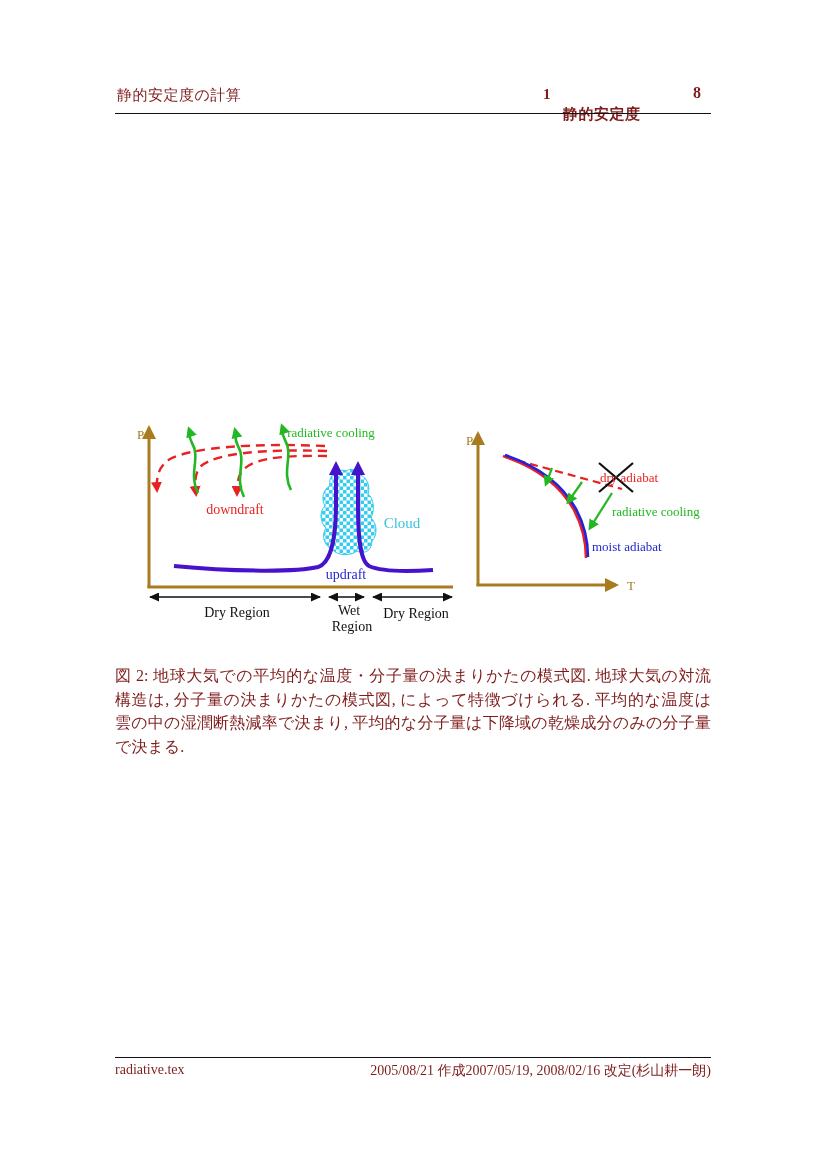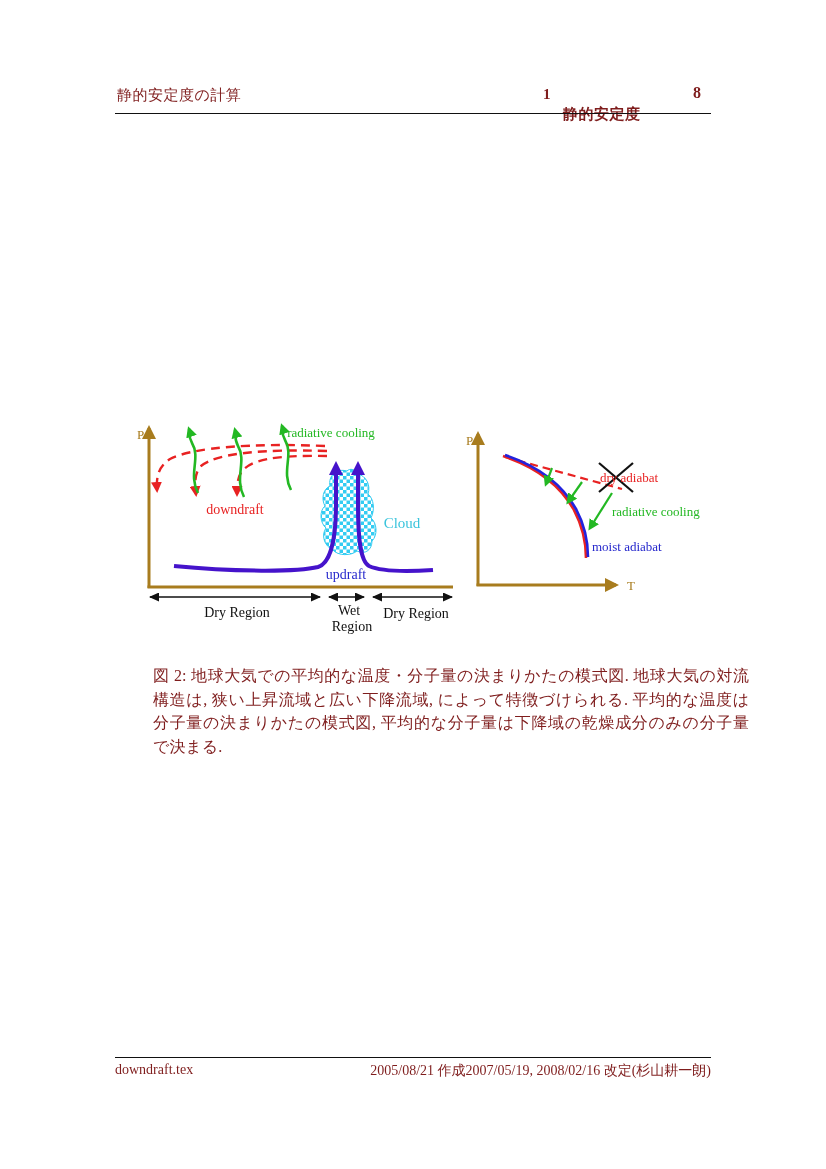--- a/index.html
+++ b/index.html
@@ -19,21 +19,21 @@
   text{font-family:"Liberation Serif","DejaVu Serif",serif;}
   .lbl-green{fill:#23b823;font-size:13px;}
   .lbl-red{fill:#e82222;font-size:14px;}
   .lbl-red-sm{fill:#e82222;font-size:13px;}
   .lbl-blue{fill:#2527cc;font-size:14px;}
   .lbl-blue-sm{fill:#2527cc;font-size:13px;}
   .lbl-cyan{fill:#3ac4dc;font-size:15px;}
   .lbl-brown{fill:#a87c1e;font-size:13px;}
   .lbl-black{fill:#111;font-size:14px;}
   
-  #caption{left:115px;top:664px;width:596px;font-size:16px;line-height:23.5px;margin-left:38px;}
+  #caption{left:115px;top:664px;width:596px;font-size:16px;line-height:23.5px;}
   .cap-line{text-align:justify;text-align-last:justify;}
   .cap-line:last-child{text-align-last:left;font-family:Liberation Serif, serif;}
   
   #footer-rule{left:115px;top:1057px;width:596px;height:1px;background:#111;}
   #footer-row{left:115px;top:1062px;width:596px;font-size:14px;display:flex;justify-content:space-between;}
 </style>
 </head>
 <body>
 
 <div id="page">
@@ -142,24 +142,24 @@
       </g>
 
       <text x="629" y="482" text-anchor="middle" class="lbl-red-sm">dry adiabat</text>
       <text x="612" y="516" class="lbl-green">radiative cooling</text>
       <text x="592" y="551" class="lbl-blue-sm">moist adiabat</text>
     </g>
   </svg>
 
   <div class="abs" id="caption">
     <div class="cap-line">図 2: 地球大気での平均的な温度・分子量の決まりかたの模式図. 地球大気の対流</div>
-    <div class="cap-line">構造は, 狭い上昇流域と広い下降流域, によって特徴づけられる. 平均的な温度は</div>
-    <div class="cap-line">分子量の決まりかたの模式図, 平均的な分子量は下降域の乾燥成分のみの分子量</div>
+    <div class="cap-line">構造は, 分子量の決まりかたの模式図, によって特徴づけられる. 平均的な温度は</div>
+    <div class="cap-line">雲の中の湿潤断熱減率で決まり, 平均的な分子量は下降域の乾燥成分のみの分子量</div>
     <div class="cap-line">で決まる.</div>
   </div>
 
   <div class="abs" id="footer-rule"></div>
   <div class="abs" id="footer-row">
-    <span>downdraft.tex</span>
+    <span>radiative.tex</span>
     <span>2005/08/21 作成2007/05/19, 2008/02/16 改定(杉山耕一朗)</span>
   </div>
 
 </div>
 
 </body></html>

